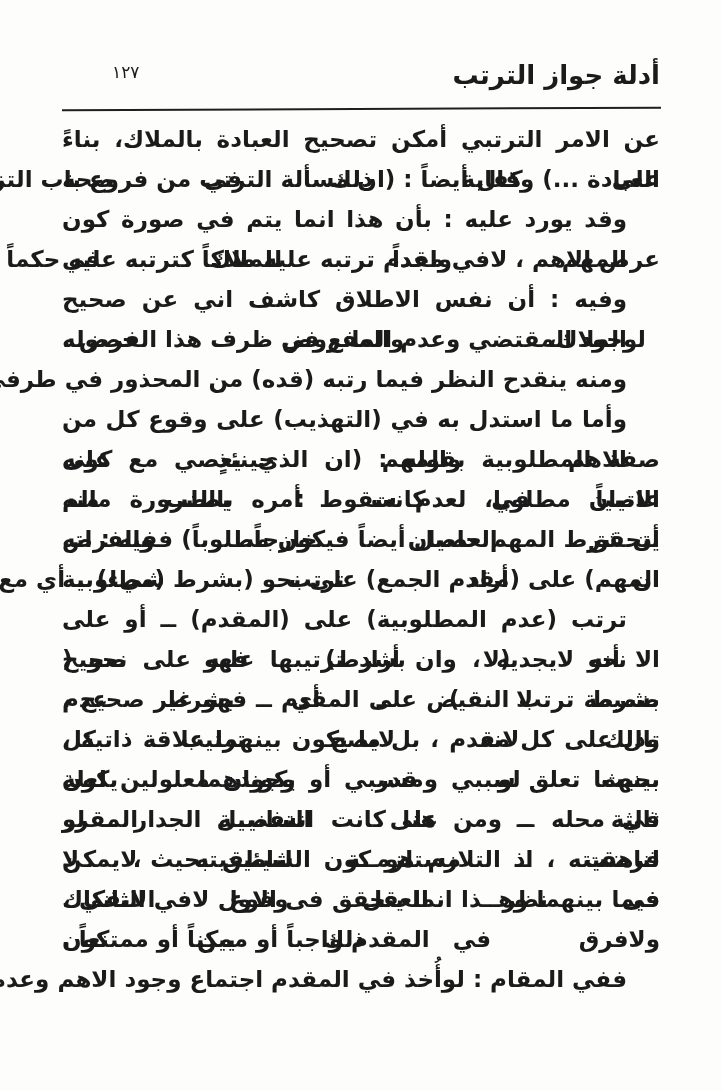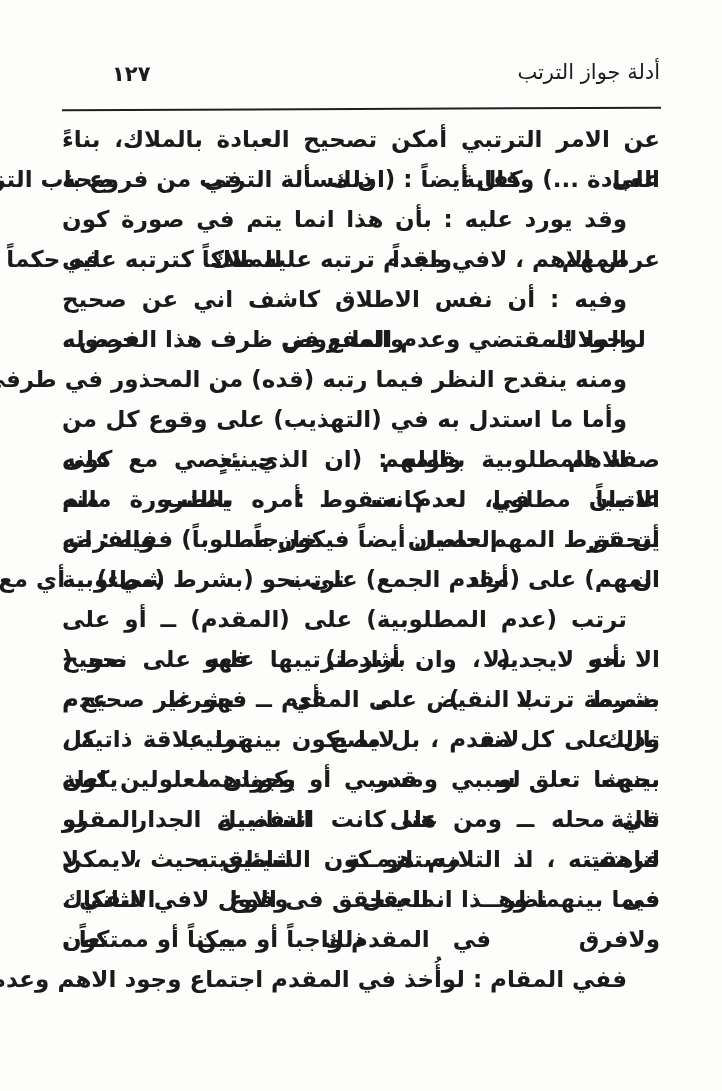--- a/index.html
+++ b/index.html
@@ -14,32 +14,32 @@
     background: #fdfdfc;
     overflow: hidden;
     font-family: "DejaVu Sans", sans-serif;
     color: #1b1b1b;
     direction: rtl;
   }
   .header-title {
     position: absolute;
     top: 60px;
     right: 62px;
-    font-size: 21px;
-    font-weight: normal;
+    font-size: 26px;
+    font-weight: bold;
     letter-spacing: 0;
     white-space: nowrap;
     text-align: center;
   }
   .page-number {
     position: absolute;
     top: 62px;
     left: 112px;
-    font-size: 21px;
-    font-weight: bold;
+    font-size: 17px;
+    font-weight: normal;
   }
   .header-rule {
     position: absolute;
     top: 108px;
     left: 62px;
     width: 599px;
     height: 2px;
     background: #1f1f1f;
     transform: rotate(-0.25deg);
   }

